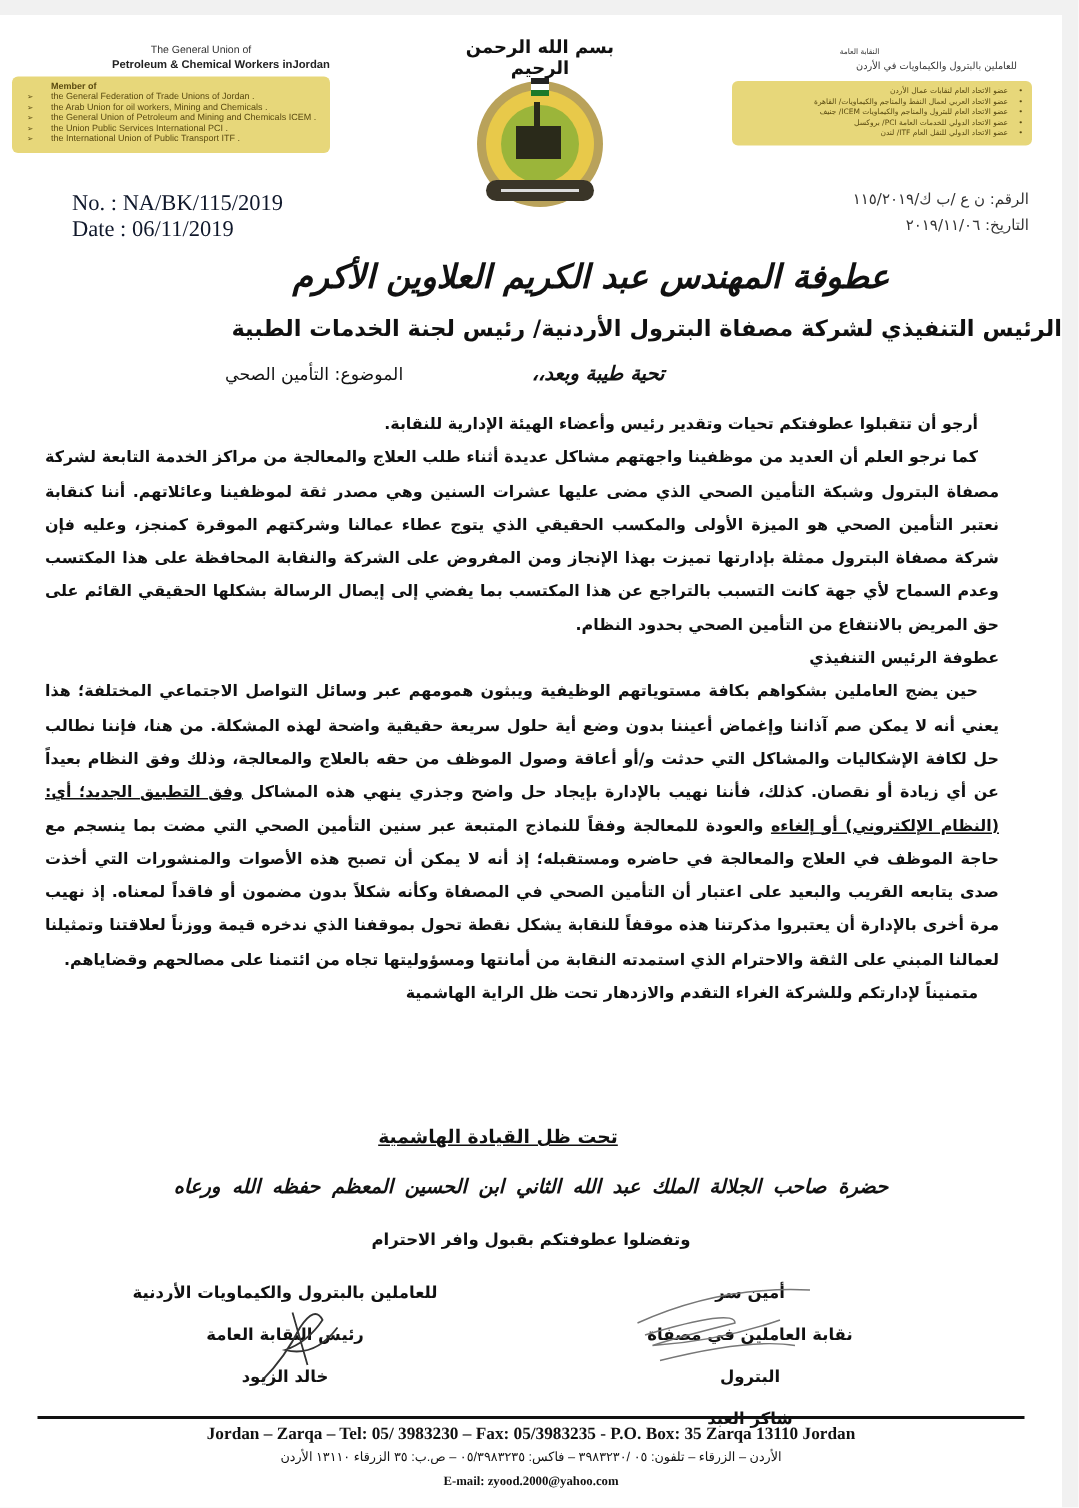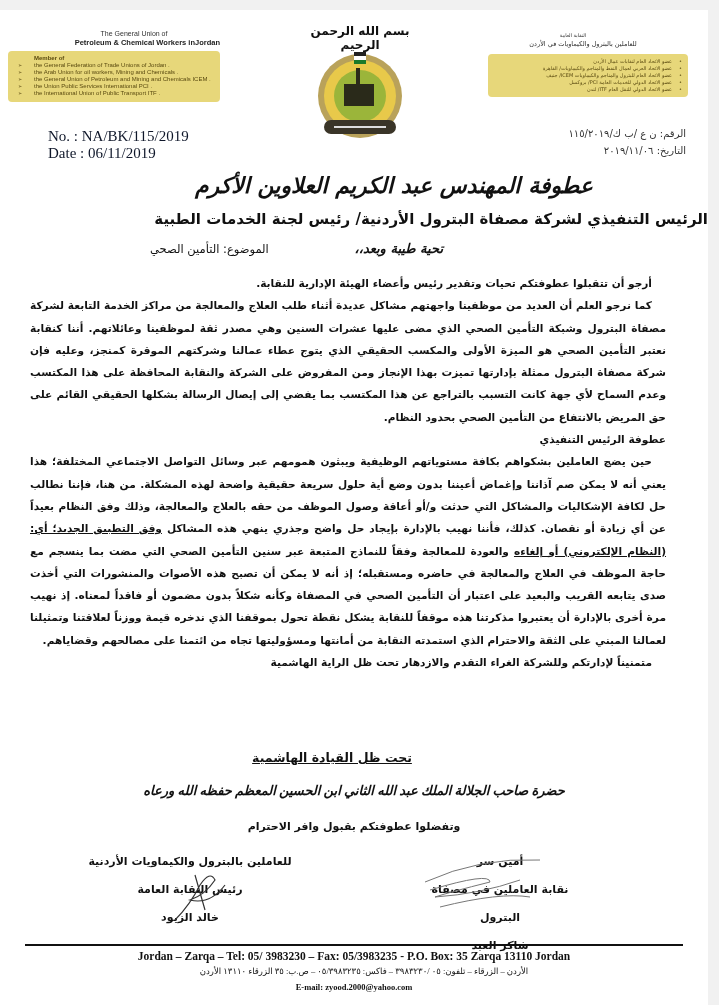--- a/index.html
+++ b/index.html
@@ -9,46 +9,46 @@
   .org-en-small{text-align:center;font-family:"Liberation Sans",sans-serif;font-size:7px;color:#333;margin-left:40px;}
   .org-en-big{text-align:right;font-family:"Liberation Sans",sans-serif;font-size:7.5px;font-weight:bold;color:#222;margin-left:40px;margin-top:1px;}
   .member-box{background:#e7d77a;border-radius:4px;padding:4px 6px 5px 6px;margin-top:4px;font-family:"Liberation Sans",sans-serif;font-size:6px;color:#5a4a10;line-height:7px;}
   .member-box .mtitle{font-weight:bold;margin-left:20px;}
   .member-box ul{list-style:none;margin:0;padding:0;}
   .member-box li{position:relative;padding-left:20px;}
   .member-box li::before{content:"➢";position:absolute;left:4px;font-size:5px;}
   .refno{position:absolute;left:48px;top:118px;font-family:"Liberation Serif",serif;font-size:15px;line-height:17px;color:#0f172a;}
   .hdr-right{position:absolute;left:488px;top:22px;width:200px;direction:rtl;text-align:right;}
   .org-ar-small{text-align:center;font-family:"DejaVu Sans",sans-serif;font-size:5px;color:#333;margin-right:30px;}
-  .org-ar-big{text-align:center;font-family:"DejaVu Sans",sans-serif;font-size:6.5px;color:#333;margin-right:10px;margin-top:2px;}
+  .org-ar-big{font-family:"DejaVu Sans",sans-serif;font-size:6.5px;color:#333;margin-right:10px;margin-top:2px;}
   .member-box-ar{background:#e7d77a;border-radius:4px;padding:4px 6px;margin-top:6px;font-family:"DejaVu Sans",sans-serif;font-size:5px;line-height:7px;color:#5a4a10;}
   .member-box-ar ul{list-style:none;margin:0;padding:0;}
   .member-box-ar li{position:relative;padding-right:10px;}
   .member-box-ar li::before{content:"•";position:absolute;right:0;}
   .refno-ar{position:absolute;left:536px;top:115px;direction:rtl;text-align:right;font-family:"DejaVu Sans",sans-serif;font-size:10px;line-height:17px;color:#333;width:150px;}
   .basmala{position:absolute;left:290px;top:14px;width:140px;text-align:center;font-family:"DejaVu Sans",sans-serif;font-weight:bold;font-size:12px;}
   .logo{position:absolute;left:310px;top:36px;width:100px;height:100px;}
   .title-cal{position:absolute;left:0;top:162px;width:708px;text-align:center;font-family:"DejaVu Serif",serif;font-weight:bold;font-style:italic;font-size:22px;direction:rtl;padding-left:40px;}
   .title-sub{position:absolute;left:0;top:200px;width:708px;text-align:right;font-family:"DejaVu Sans",sans-serif;font-weight:bold;font-size:15px;direction:rtl;}
   .greet{position:absolute;right:265px;top:231px;direction:rtl;font-family:"DejaVu Serif",serif;font-weight:bold;font-style:italic;font-size:13px;}
   .subject{position:absolute;left:150px;top:232px;direction:rtl;font-family:"DejaVu Sans",sans-serif;font-size:11.5px;}
   .body{position:absolute;left:30px;top:262px;width:636px;direction:rtl;text-align:justify;text-align-last:right;font-family:"DejaVu Sans",sans-serif;font-weight:bold;font-size:10.6px;line-height:22.3px;}
   .body p{margin:0;}
   .body .ind{text-indent:14px;}
   .body .u{text-decoration:underline;}
   .hashim{position:absolute;left:0;top:740px;width:664px;text-align:center;font-family:"DejaVu Sans",sans-serif;font-weight:bold;font-size:12.5px;text-decoration:underline;direction:rtl;}
-  .king{position:absolute;left:0;top:773px;width:708px;text-align:center;font-family:Liberation Serif, serif;font-weight:bold;font-style:italic;font-size:13px;direction:rtl;}
+  .king{position:absolute;left:0;top:773px;width:708px;text-align:center;font-family:Liberation Mono, monospace;font-weight:bold;font-style:italic;font-size:13px;direction:rtl;}
   .closing{position:absolute;left:0;top:810px;width:708px;text-align:center;font-family:"DejaVu Sans",sans-serif;font-weight:bold;font-size:11px;direction:rtl;}
   .sig{position:absolute;direction:rtl;text-align:center;font-family:"DejaVu Sans",sans-serif;font-weight:bold;font-size:11px;line-height:28px;}
   .sig-right{left:410px;top:838px;width:180px;}
   .sig-left{left:80px;top:838px;width:220px;}
   .scribble{position:absolute;}
   .footer-line{position:absolute;left:25px;top:934px;width:658px;height:2px;background:#111;}
   .foot-en{position:absolute;left:0;top:940px;width:708px;text-align:center;font-family:"Liberation Serif",serif;font-weight:bold;font-size:11.5px;}
-  .foot-ar{position:absolute;left:0;top:956px;width:708px;text-align:center;direction:rtl;font-family:Liberation Serif, serif;font-size:8.5px;margin-left:10px;}
+  .foot-ar{position:absolute;left:0;top:956px;width:708px;text-align:center;direction:rtl;font-family:Liberation Sans, sans-serif;font-size:8.5px;}
   .foot-mail{position:absolute;left:0;top:972px;width:708px;text-align:center;font-family:"Liberation Serif",serif;font-weight:bold;font-size:8.5px;}
 </style>
 </head>
 <body>
 
 <div class="page">
 
   <div class="hdr-left">
     <div class="org-en-small">The General Union of</div>
     <div class="org-en-big">Petroleum &amp; Chemical Workers inJordan</div>

